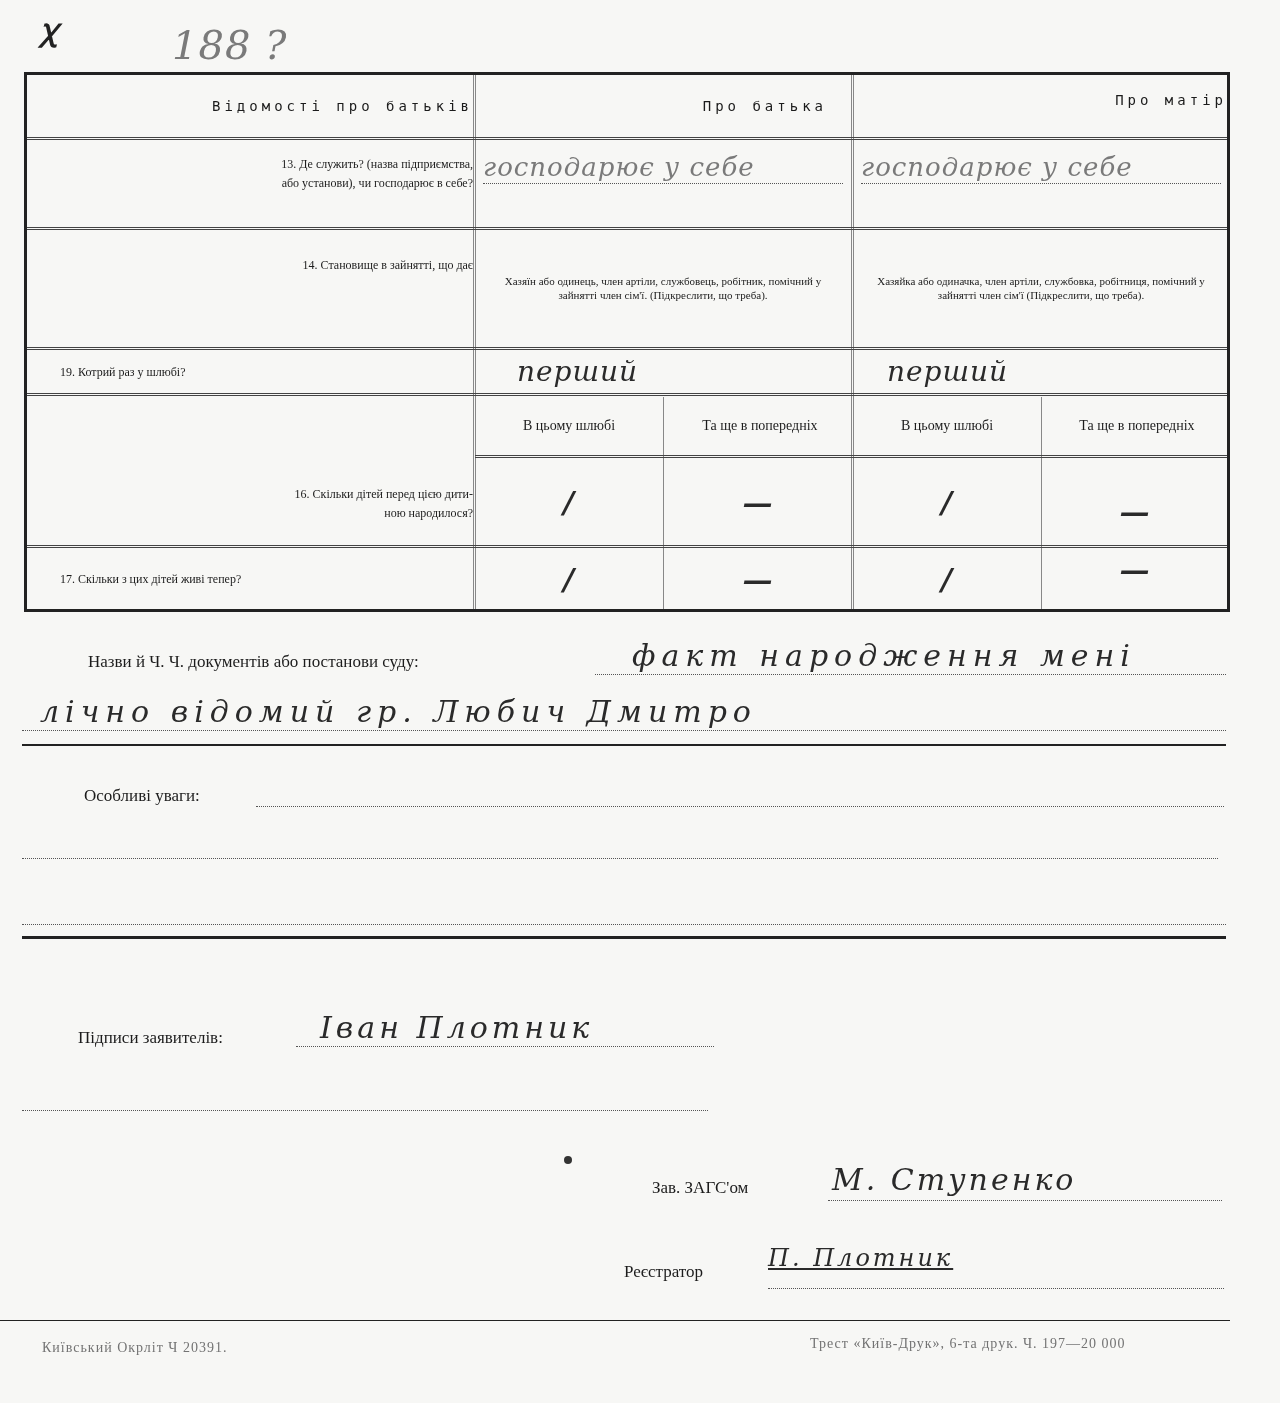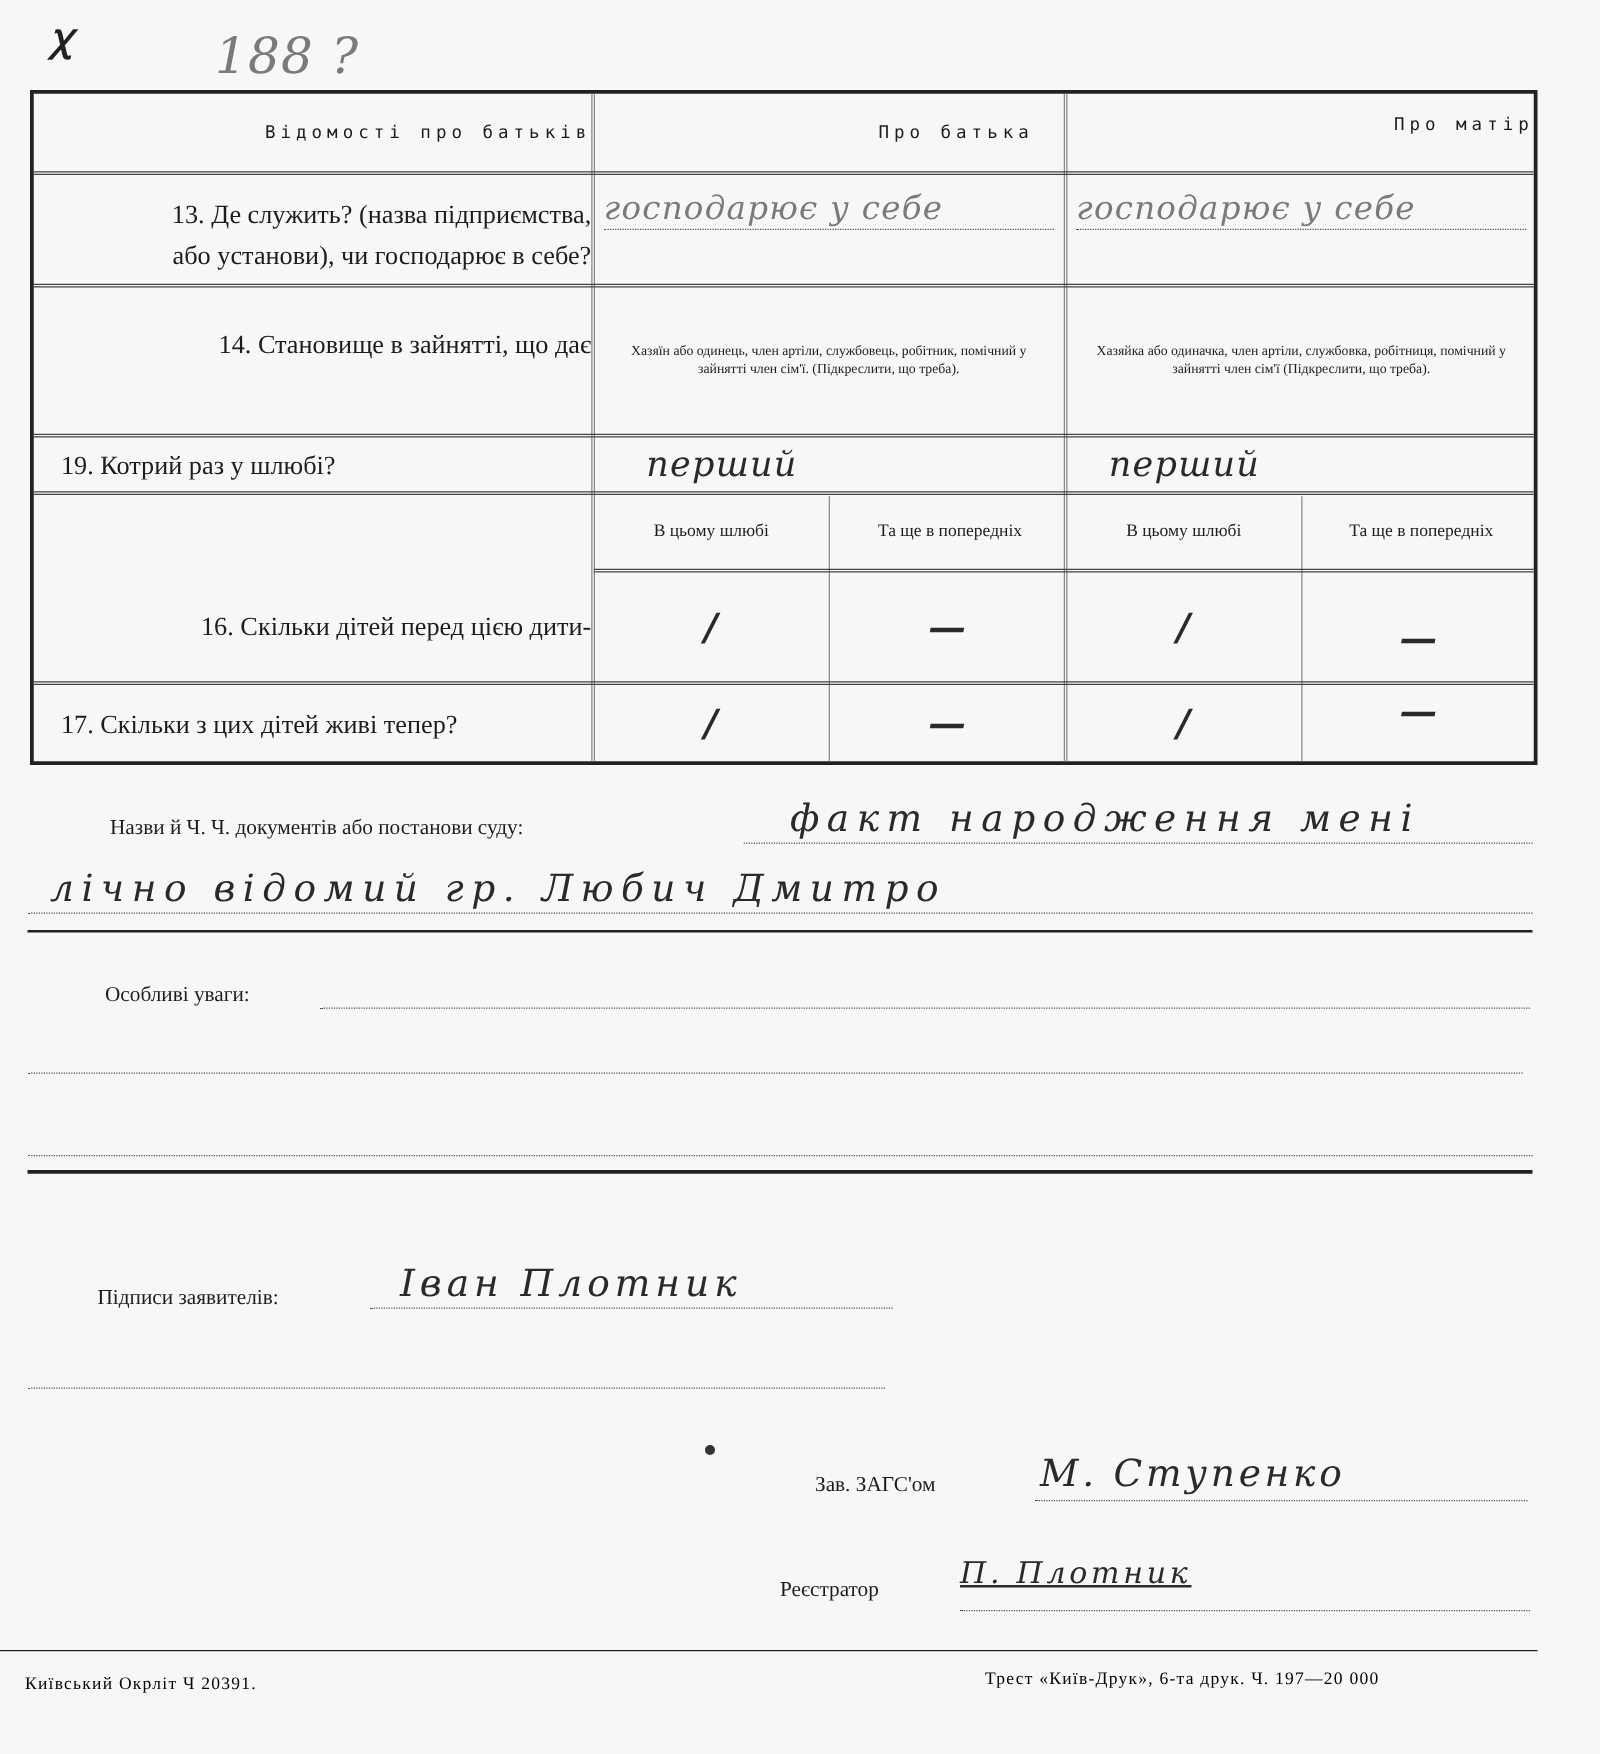--- a/index.html
+++ b/index.html
@@ -17,29 +17,29 @@
     letter-spacing: 1px;
   }
   .hw-light { color: #7a7a7a; }
   .mark { font-size: 30px; font-weight: bold; }
   
   .tbl { left: 24px; top: 72px; width: 1206px; height: 540px; border: 3px solid #222; border-top-width: 3px; box-sizing: border-box; }
   .hline { position: absolute; height: 0; border-top: 3px double #444; }
   .vline { position: absolute; width: 0; border-left: 1px solid #888; }
   .vline.double { border-left: 3px double #888; }
   .cell { position: absolute; display: flex; align-items: center; box-sizing: border-box; text-align: right; }
-  .q { font-size: 21px; line-height: 1.55; padding-left: 20px; }
+  .q { font-size: 12px; line-height: 1.55; padding-left: 20px; }
   .q .num { display: inline-block; min-width: 28px; }
   .hdr { font-family: "DejaVu Sans Mono", monospace; font-size: 14px; letter-spacing: 4px; justify-content: center; width: 100%; }
   .opt { font-size: 11px; line-height: 1.3; text-align: center; justify-content: center; }
   .sub { font-size: 14px; text-align: center; justify-content: center; line-height: 1.3; }
   .dots { position: absolute; border-bottom: 1px dotted #555; }
   .rule { position: absolute; border-bottom: 2px solid #222; }
   .label { font-size: 17px; }
-  .footer { font-size: 14px; letter-spacing: 1px; color: #000000; }
+  .footer { font-size: 14px; letter-spacing: 1px; color: #737373; margin-left: 22px; }
 </style>
 </head>
 <body>
 
 <div class="abs hw" style="left:40px; top:8px; font-size:30px; font-weight:bold; color:#222;">ꭓ</div>
 <div class="abs hw hw-light" style="left:172px; top:22px; font-size:40px;">188 ?</div>
 
 <div class="abs tbl">
 
   <div class="vline double" style="left:446px; top:0; height:534px;"></div>
@@ -105,20 +105,21 @@
   </div>
   <div class="cell sub" style="left:826px; top:322px; width:188px; height:58px;">
     <span>В цьому шлюбі</span>
   </div>
   <div class="cell sub" style="left:1020px; top:322px; width:180px; height:58px; padding:0 30px;">
     <span>Та ще в попередніх</span>
   </div>
 
   <div class="cell q" style="left:0; top:384px; width:446px; height:86px; display:block; padding-top:26px;">
     <div><span class="num">16.</span> <span>Скільки дітей перед цією дити-</span></div>
+    <div style="padding-left:44px;">ною народилося?</div>
   </div>
   <div class="cell" style="left:448px; top:384px; width:188px; height:86px; justify-content:center;">
     <span class="hw mark">/</span>
   </div>
   <div class="cell" style="left:638px; top:384px; width:186px; height:86px; justify-content:center;">
     <span class="hw mark">—</span>
   </div>
   <div class="cell" style="left:826px; top:384px; width:188px; height:86px; justify-content:center;">
     <span class="hw mark">/</span>
   </div>

